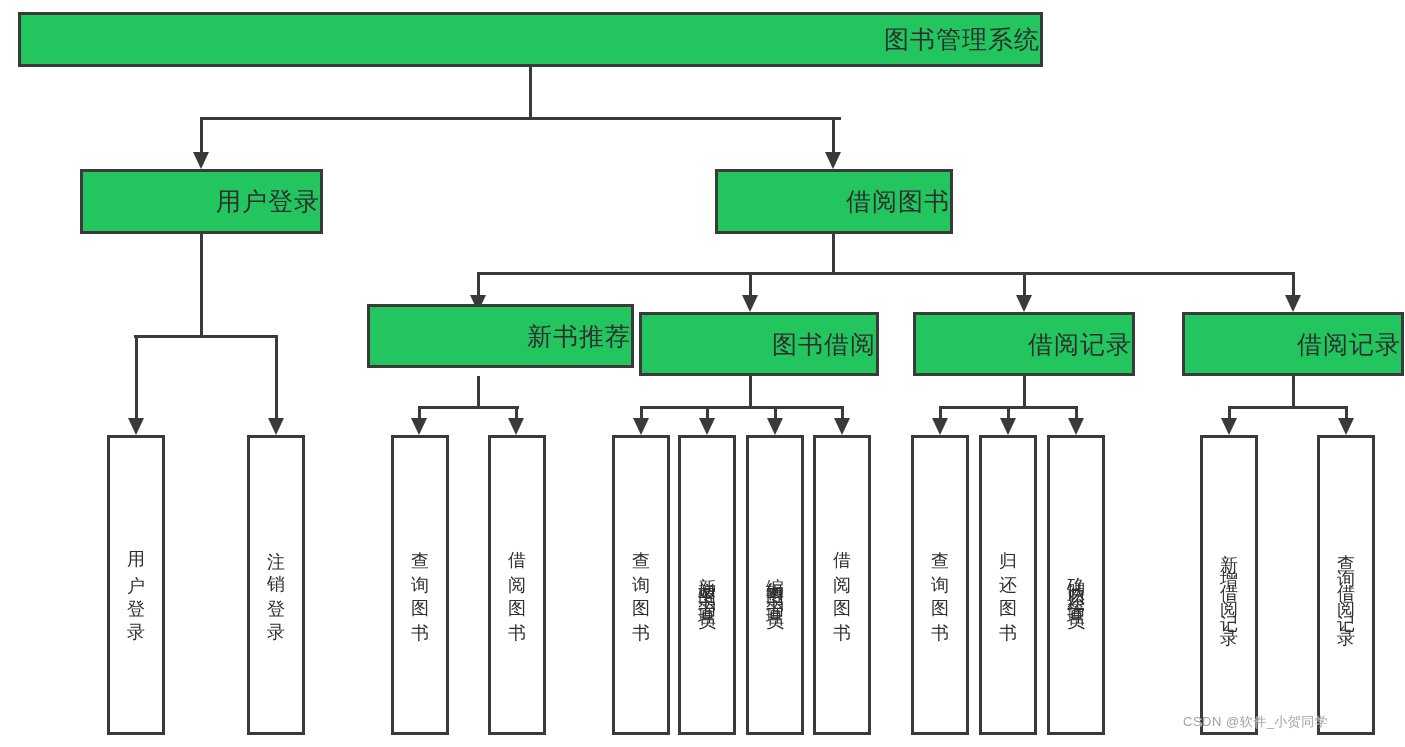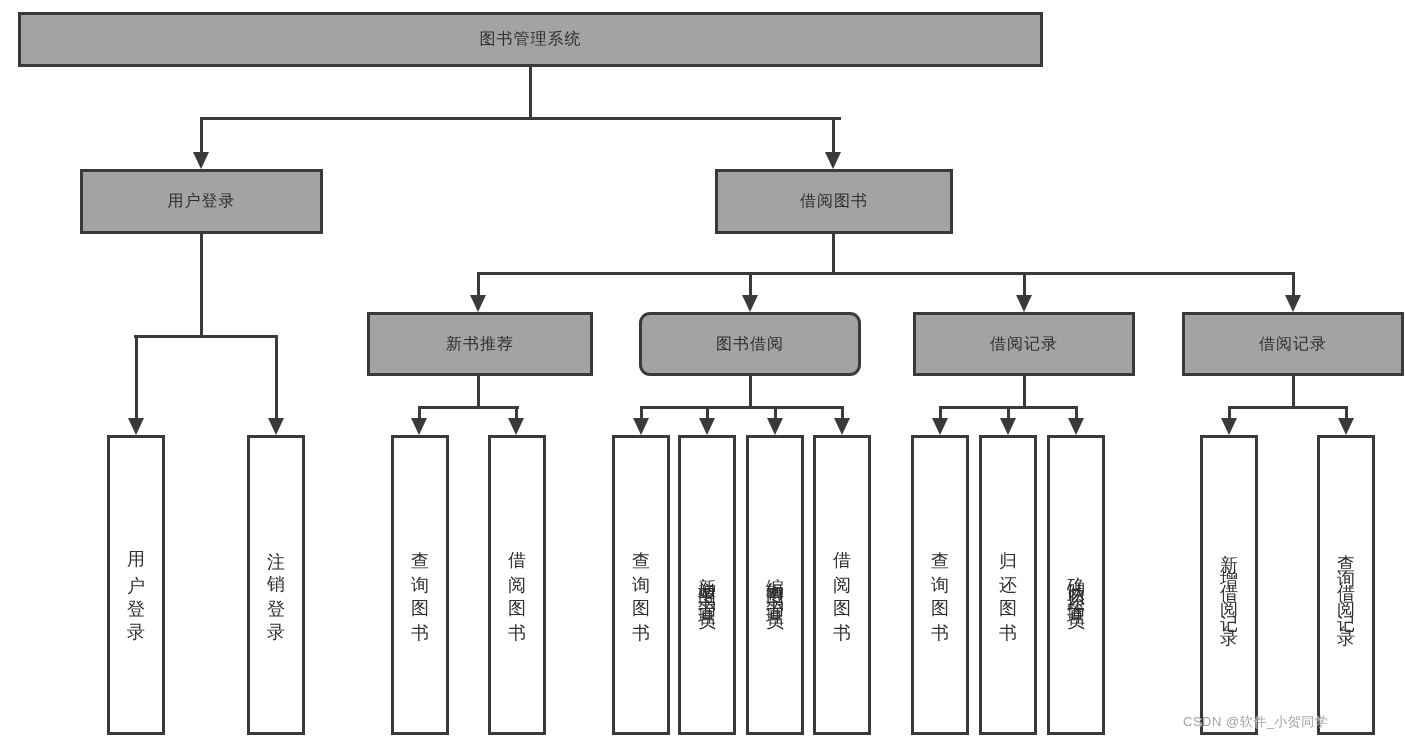--- a/index.html
+++ b/index.html
@@ -9,25 +9,25 @@
     --bg:#ffffff;
   }
   html,body{margin:0;padding:0;background:var(--bg);}
   body{font-family:"Liberation Sans",sans-serif;color:var(--text);}
   #canvas{position:relative;width:1405px;height:747px;background:var(--bg);overflow:hidden;}
 
   .node{
     position:absolute;
     box-sizing:border-box;
     border:3px solid var(--line);
-    background:#a3a3a3;
+    background:#22c55e;
     display:flex;
     align-items:center;
-    justify-content:center;
-    font-size:16px;
+    justify-content:flex-end;
+    font-size:25px;
     letter-spacing:1px;
     white-space:nowrap;
   }
   .leaf{
     position:absolute;
     box-sizing:border-box;
     border:3px solid var(--line);
     background:#fff;
     width:58px;
     top:435px;
@@ -103,24 +103,24 @@
   <div class="hline" style="left:477px;top:272px;width:818px;"></div>
   <div class="vline" style="left:477px;top:272px;height:25px;"></div>
   <div class="arrow" style="left:470px;top:295px;"></div>
   <div class="vline" style="left:749px;top:272px;height:25px;"></div>
   <div class="arrow" style="left:742px;top:295px;"></div>
   <div class="vline" style="left:1023px;top:272px;height:25px;"></div>
   <div class="arrow" style="left:1016px;top:295px;"></div>
   <div class="vline" style="left:1292px;top:272px;height:25px;"></div>
   <div class="arrow" style="left:1285px;top:295px;"></div>
 
-  <div class="node" style="left:367px;top:312px;width:226px;height:64px;">
+  <div class="node" style="left:367px;top:304px;width:267px;height:64px;">
     <span>新书推荐</span>
   </div>
-  <div class="node" style="left:639px;top:312px;width:222px;height:64px;border-radius:11px;">
+  <div class="node" style="left:639px;top:312px;width:240px;height:64px;">
     <span>图书借阅</span>
   </div>
   <div class="node" style="left:913px;top:312px;width:222px;height:64px;">
     <span>借阅记录</span>
   </div>
   <div class="node" style="left:1182px;top:312px;width:222px;height:64px;">
     <span>借阅记录</span>
   </div>
 
   <div class="vline" style="left:477px;top:376px;height:32px;"></div>

